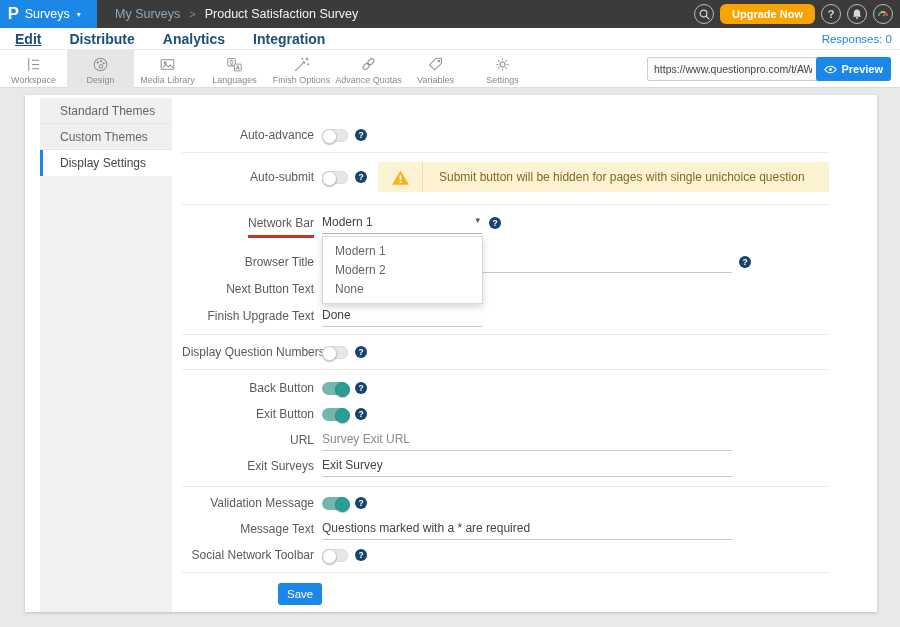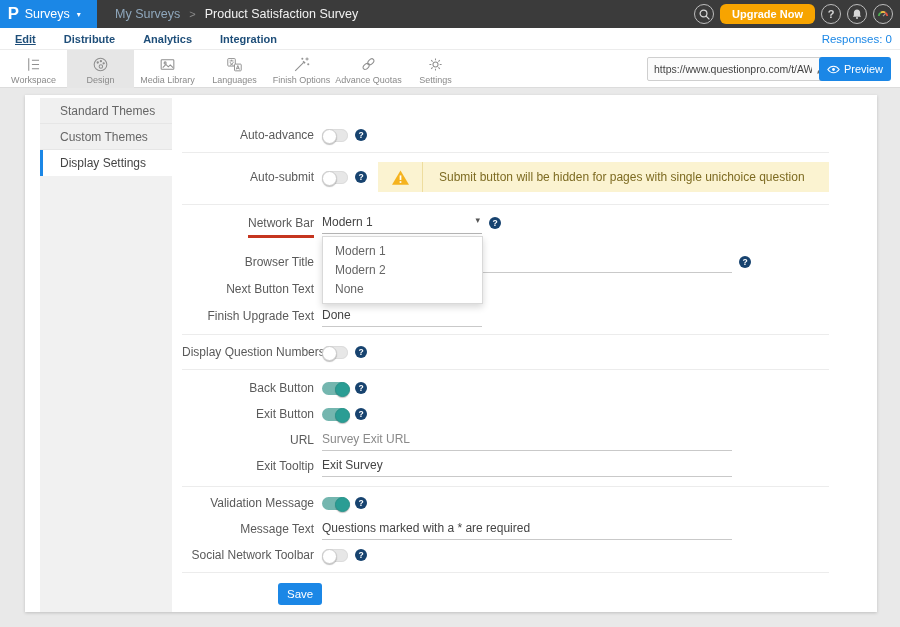--- a/index.html
+++ b/index.html
@@ -15,35 +15,35 @@
   .breadcrumb { display:flex; align-items:center; margin-left:18px; font-size:12.5px; }
   .bc-parent { color:#8fa7bc; cursor:pointer; }
   .bc-sep { color:#8a8a8a; margin:0 9px; font-size:11px; }
   .bc-current { color:#f2f2f2; }
   .topbar-right { position:absolute; right:7px; top:4px; display:flex; align-items:center; gap:6px; }
   .circle-btn { width:20px; height:20px; border-radius:50%; border:1px solid #bdbdbd; display:flex; align-items:center; justify-content:center; cursor:pointer; color:#d8d8d8; font-size:11px; font-weight:bold; }
   .upgrade-btn { height:20px; border-radius:6px; background:#f7a400; color:#fff; font-size:11px; font-weight:bold; padding:0 12px; line-height:20px; cursor:pointer; }
 
   
   .tabrow { position:absolute; top:28px; left:0; right:0; height:22px; background:#fff; border-bottom:1px solid #ececec; display:flex; align-items:center; z-index:40; }
-  .tab { font-size:11px; font-weight:bold; color:#1e4e79; margin-left:8px; padding:0 7px; cursor:pointer; }
+  .tab { font-size:14px; font-weight:bold; color:#1e4e79; margin-left:8px; padding:0 7px; cursor:pointer; }
   .tab.active { text-decoration:underline; }
   .tab + .tab { margin-left:14px; }
   .responses { position:absolute; right:8px; font-size:11.5px; color:#1b87e6; }
 
   
   .toolbar { position:absolute; top:50px; left:0; right:0; height:38px; background:#fff; border-bottom:1px solid #dcdcdc; display:flex; z-index:40; }
   .tool-item { width:67px; height:38px; display:flex; flex-direction:column; align-items:center; justify-content:center; cursor:pointer; padding-top:2px; }
   .tool-item.active { background:#e6e6e6; }
   .tool-item svg { display:block; }
   .tool-label { font-size:9px; color:#8a8a8a; margin-top:1px; white-space:nowrap; }
   .url-box { position:absolute; right:65px; top:7px; width:188px; height:24px; background:#fbfbfb; border:1px solid #cfcfcf; border-radius:2px; display:flex; align-items:center; padding:0 6px; }
   .url-text { font-size:10.5px; color:#444; white-space:nowrap; overflow:hidden; flex:1; }
   .pencil { flex:none; margin-left:4px; cursor:pointer; }
-  .preview-btn { position:absolute; right:9px; top:7px; height:24px; background:#1b87e6; border-radius:3px; color:#fff; font-size:11px; display:flex; align-items:center; padding:0 8px; gap:4px; cursor:pointer; }
+  .preview-btn { position:absolute; right:9px; top:7px; height:24px; background:#1b87e6; border-radius:3px; color:#fff; font-size:11px; display:flex; align-items:center; padding:0 8px; gap:4px; cursor:pointer;font-weight:bold; }
 
   
   .content { position:absolute; top:88px; left:0; right:0; bottom:0; background:#e9e9e9; }
   .card { position:absolute; left:25px; right:23px; top:7px; height:517px; background:#fff; box-shadow:0 1px 3px rgba(0,0,0,.18); }
   .sidenav { position:absolute; left:15px; top:3px; bottom:0; width:132px; background:#f1f1f1; }
   .side-item { height:26px; display:flex; align-items:center; padding-left:20px; font-size:12px; color:#666; background:#f0f0f0; border-bottom:1px solid #e6e6e6; cursor:pointer; }
   .side-item.active { background:#fff; border-left:3px solid #1b87e6; padding-left:17px; color:#444; border-bottom:none; }
 
   .formarea { position:absolute; left:147px; right:0; top:0; bottom:0; padding:27px 48px 0 10px; font-size:12px; color:#555; }
   .frow { display:flex; align-items:center; min-height:26px; }
@@ -169,20 +169,27 @@
       </svg>
     <span class="tool-label">Finish Options</span>
   </div>
   <div class="tool-item">
     <svg width="19" height="19" viewBox="0 0 24 24" fill="none" stroke="#8f8f8f" stroke-width="1.3">
         <ellipse cx="9" cy="14.5" rx="4.4" ry="2.9" transform="rotate(-45 9 14.5)"></ellipse>
         <ellipse cx="15" cy="8.5" rx="4.4" ry="2.9" transform="rotate(-45 15 8.5)"></ellipse>
         <path d="M11 12.5l2-2"></path>
       </svg>
     <span class="tool-label">Advance Quotas</span>
+  </div>
+  <div class="tool-item">
+    <svg width="19" height="19" viewBox="0 0 24 24" fill="none" stroke="#8f8f8f" stroke-width="1.3">
+        <path d="M13 4h6.5v6.5L11 19l-6.5-6.5z"></path>
+        <circle cx="16.3" cy="7.7" r="1.2"></circle>
+      </svg>
+    <span class="tool-label">Variables</span>
   </div>
   <div class="tool-item">
     <svg width="19" height="19" viewBox="0 0 24 24" fill="none" stroke="#8f8f8f" stroke-width="1.3">
         <circle cx="12" cy="12" r="3.2"></circle>
         <path d="M12 4.3v2.4M12 17.3v2.4M4.3 12h2.4M17.3 12h2.4M6.6 6.6l1.7 1.7M15.7 15.7l1.7 1.7M17.4 6.6l-1.7 1.7M8.3 15.7l-1.7 1.7"></path>
       </svg>
     <span class="tool-label">Settings</span>
   </div>
 
   <div class="url-box">
@@ -300,21 +307,21 @@
       </div>
 
       
       <div class="frow">
         <span class="lbl">URL</span>
         <div class="tinput long placeholder">Survey Exit URL</div>
       </div>
 
       
       <div class="frow">
-        <span class="lbl">Exit Tooltip</span>
+        <span class="lbl">Exit Surveys</span>
         <div class="tinput long">Exit Survey</div>
       </div>
 
       <hr class="divider" style="margin:7px 0 0;">
 
       
       <div class="frow" style="margin-top:3px;">
         <span class="lbl">Validation Message</span>
         <span class="toggle on"></span>
         <span class="q">?</span>

